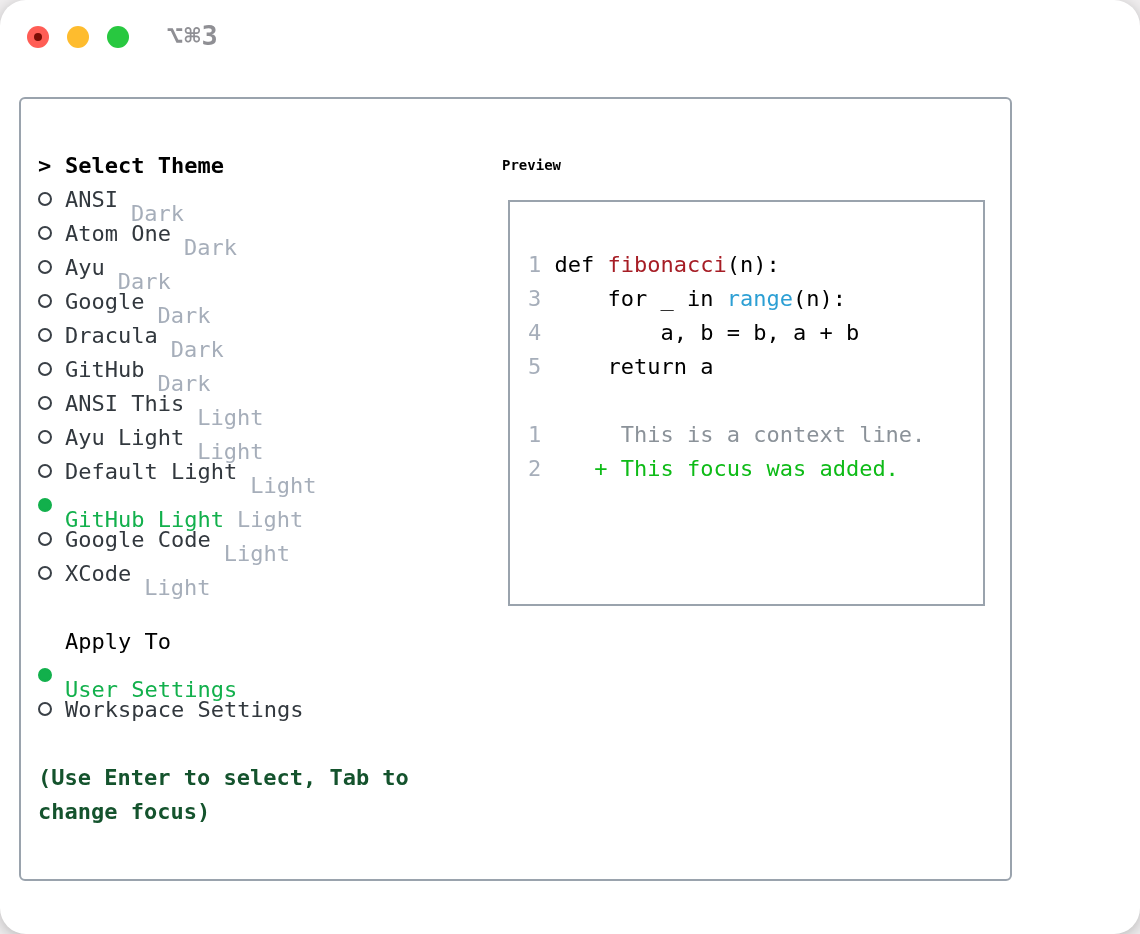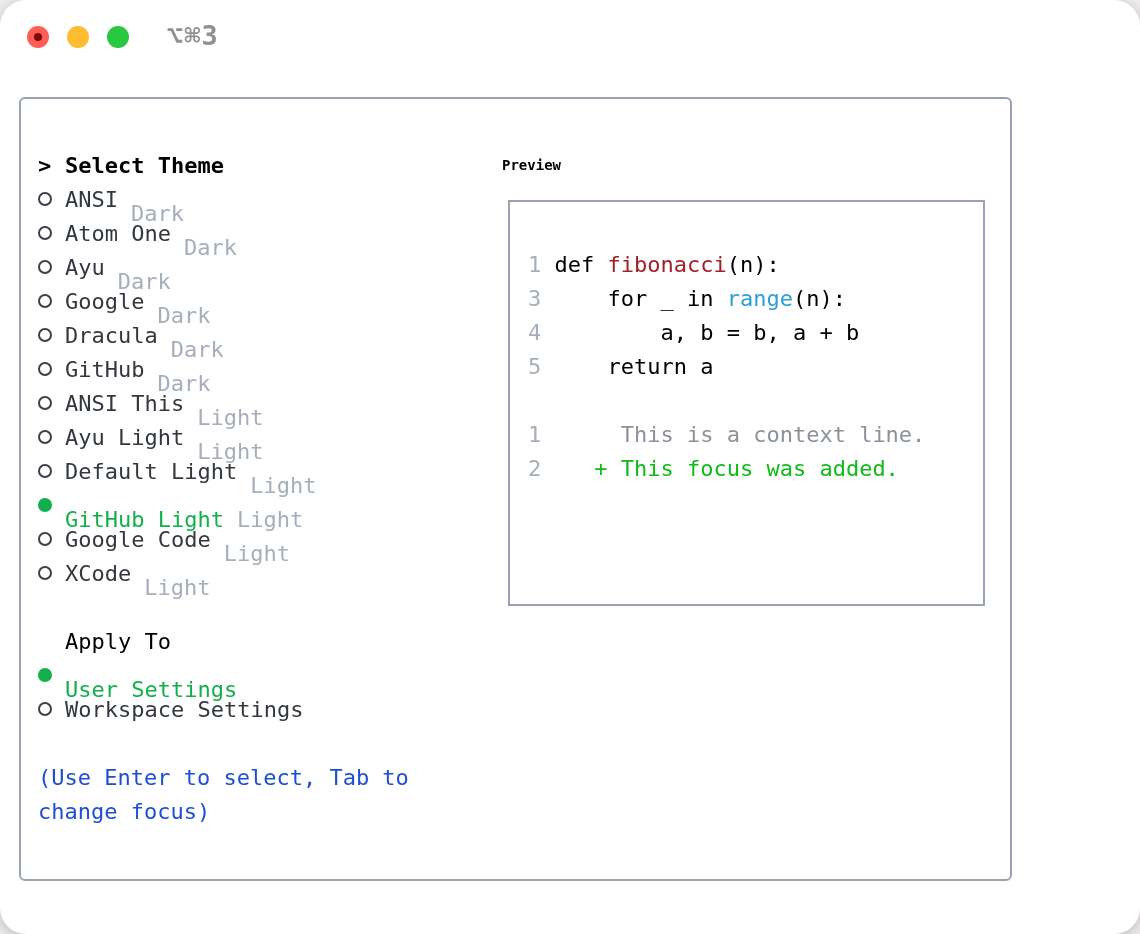--- a/index.html
+++ b/index.html
@@ -32,21 +32,21 @@
   }
   .left-col{position:absolute;left:17px;top:49px;font-size:22px;}
   .row{height:34px;display:flex;align-items:center;white-space:pre;color:#32383e;}
   .row .pfx{width:27px;flex:0 0 27px;display:flex;align-items:center;color:#000;}
   .row.hdr .lbl{font-weight:bold;color:#000;}
   .row.sub .lbl{color:#000;}
   .circle{width:14px;height:14px;border:2px solid #3a4047;border-radius:50%;box-sizing:border-box;}
   .circle.filled{background:#12b04c;border-color:#12b04c;}
   .row.selected .lbl{color:#12b04c;margin-top:28px;}
   .tag{color:#a6aeba;margin-left:13px;margin-top:28px;}
-  .row.hint{color:#1d4ed8;}
+  .row.hint{color:#14532d;font-weight:bold;}
   .row.blank{height:34px;}
   
   .preview-title{
     position:absolute;left:481px;top:49px;height:34px;line-height:34px;
     font-size:14px;font-weight:bold;color:#000;
   }
   .preview-box{
     position:absolute;left:487px;top:101px;width:477px;height:406px;
     border:2px solid #9aa3ad;box-sizing:border-box;
     padding:46px 0 0 18px;background:#ffffff;

